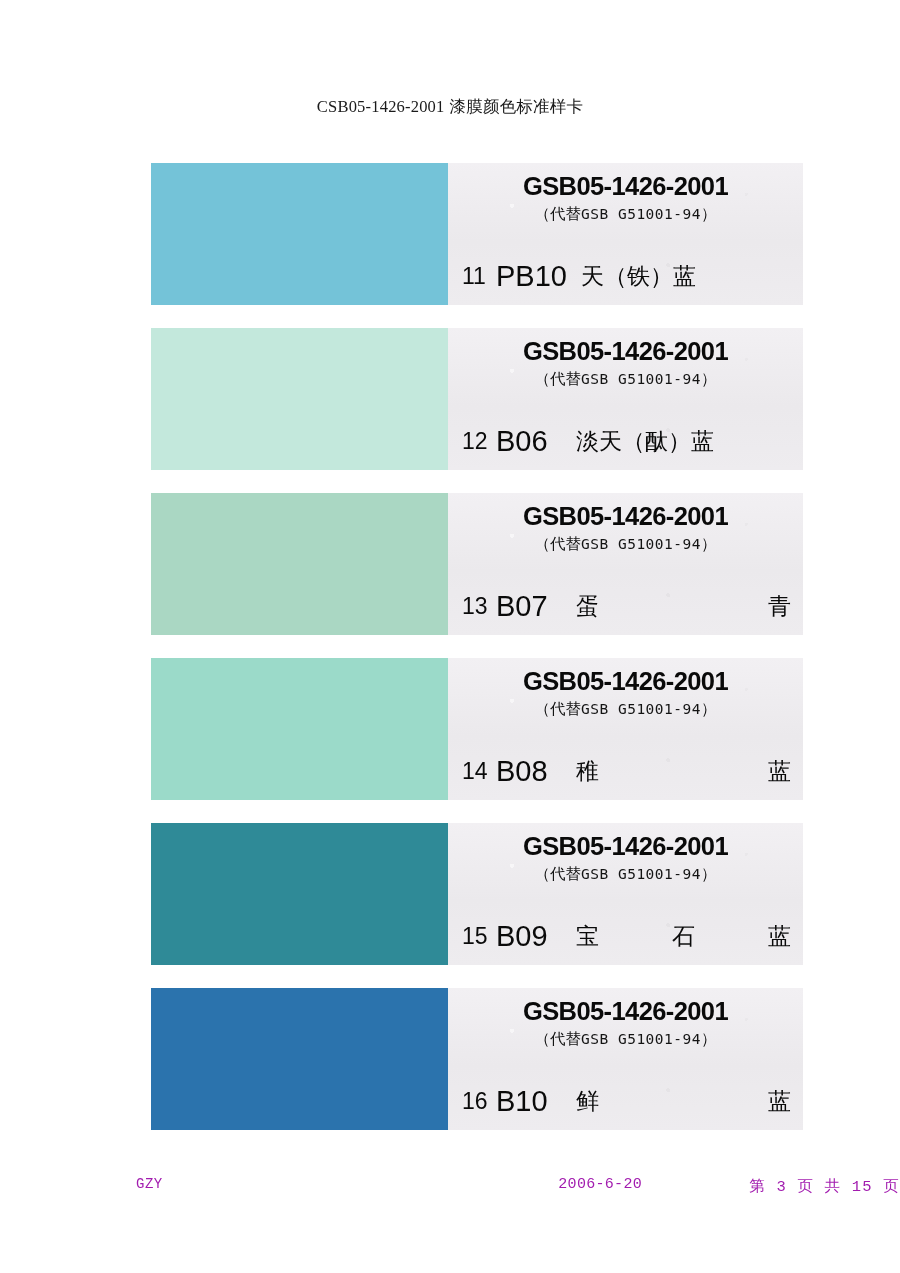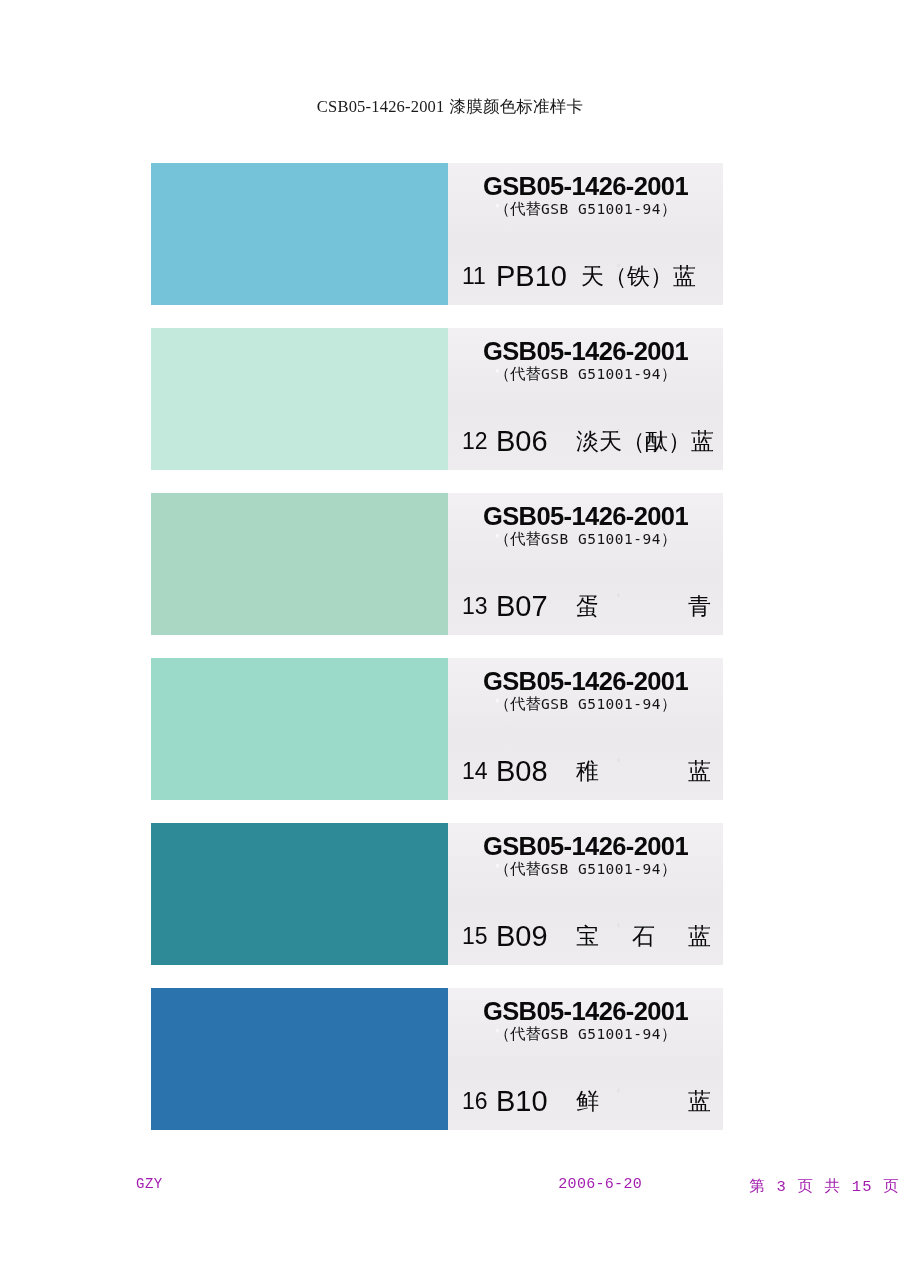--- a/index.html
+++ b/index.html
@@ -47,21 +47,21 @@
   
   .card-stack {
     position: absolute;
     left: 151px;
     top: 163px;
     width: 600px;
   }
 
   .color-card {
     position: relative;
-    width: 572px;
+    width: 652px;
     height: 142px;
     margin-bottom: 23px;
     display: flex;
     flex-direction: row;
     overflow: hidden;
   }
   .color-card:last-child { margin-bottom: 0; }
 
   .swatch {
     width: 297px;
@@ -92,20 +92,21 @@
     font-family: "Liberation Sans", "DejaVu Sans", sans-serif;
     font-weight: bold;
     font-size: 25.5px;
     letter-spacing: -0.6px;
     color: #0a0a0a;
     line-height: 1.05;
     white-space: nowrap;
   }
 
   .replaces {
+    margin-top: 5px;
     text-align: center;
     font-family: "Liberation Sans", "DejaVu Sans", sans-serif;
     font-size: 15.5px;
     letter-spacing: 0px;
     color: #141414;
     line-height: 1.1;
     white-space: nowrap;
   }
   .replaces .rp-cn { font-family: "DejaVu Sans", sans-serif; }
   .replaces .rp-mono {

